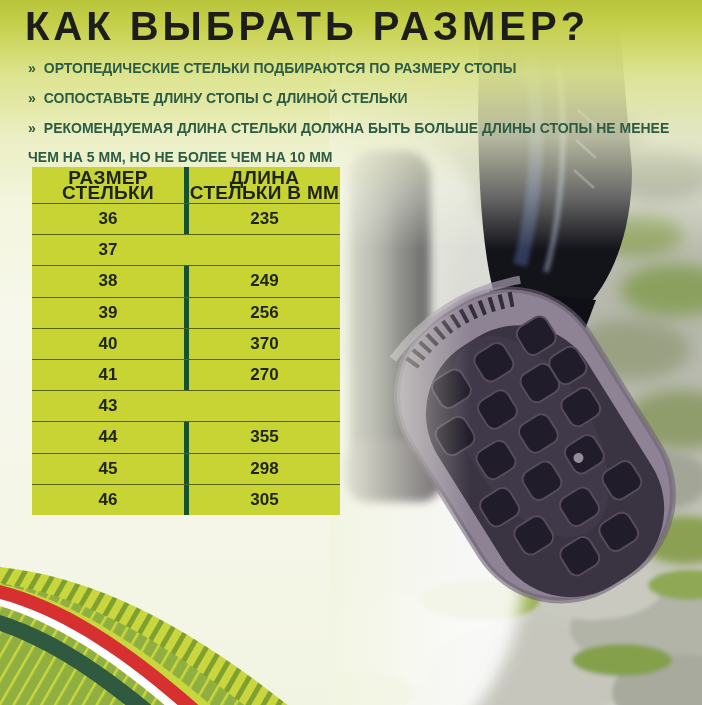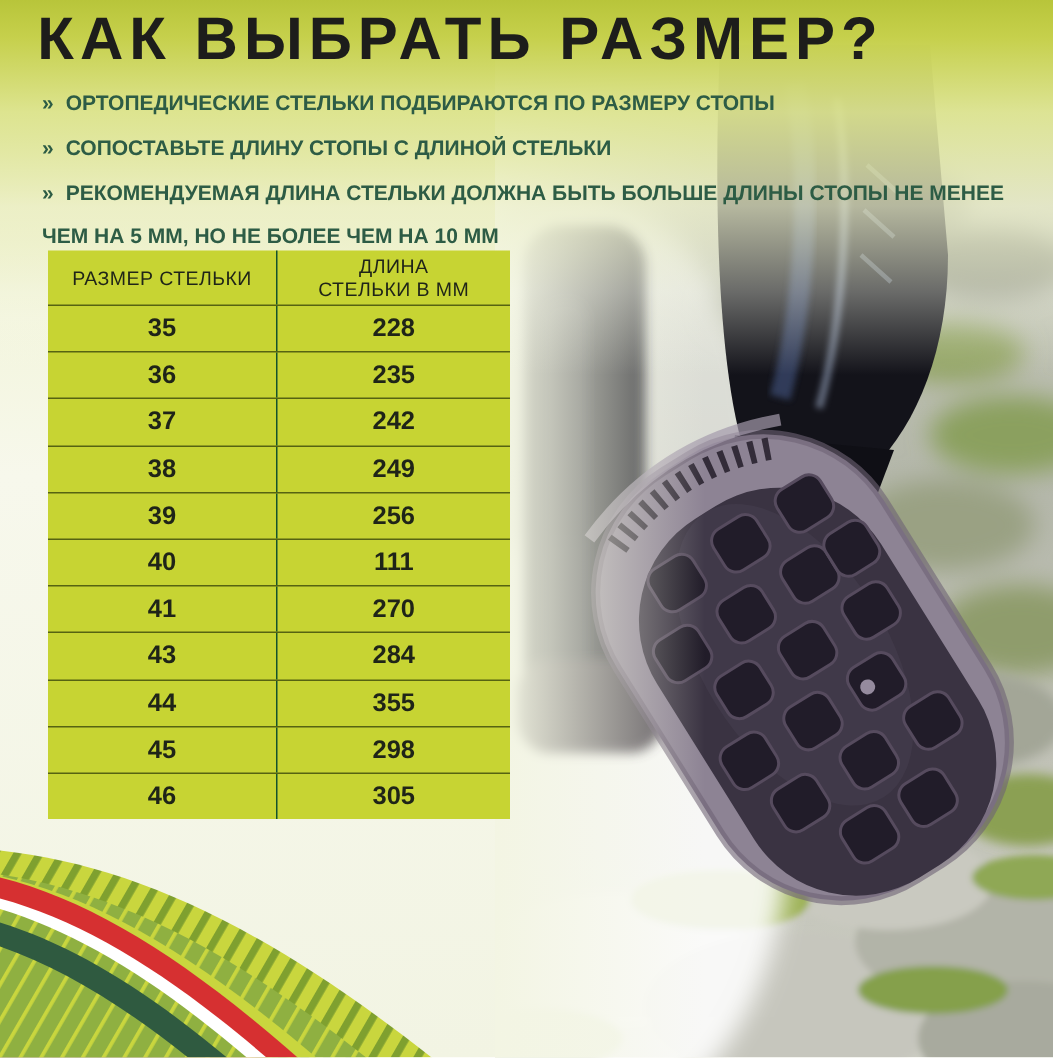--- a/index.html
+++ b/index.html
@@ -22,25 +22,25 @@
     font-size:40px;font-weight:bold;letter-spacing:4px;color:#1d1d1b;white-space:nowrap;}
   .bullets{position:absolute;top:54px;left:28px;width:660px;}
   .bullet{font-size:14px;font-weight:bold;color:#2d5c45;line-height:29px;margin-bottom:1px;}
   .bullet .marker{margin-right:8px;}
   
   .size-table{
     position:absolute;top:167px;left:32px;width:308px;z-index:5;
     background:#c7d433;color:#1f2418;}
   .thead{display:grid;grid-template-columns:152px 156px;height:36px;}
   .thead .hcell{display:flex;flex-direction:column;justify-content:center;
-    font-size:13px;font-weight:normal;letter-spacing:.3px;line-height:15px;text-align:center;}
+    font-size:19px;font-weight:bold;letter-spacing:.3px;line-height:15px;text-align:center;}
   .trow{display:grid;grid-template-columns:152px 156px;height:30.2px;border-top:1px solid #566312;}
   .trow .cell{display:flex;align-items:center;justify-content:center;
     font-size:17px;font-weight:bold;}
-  .col-divider{border-left:1px solid #14532d;}
+  .col-divider{border-left:5px solid #14532d;}
   
   .wave{position:absolute;left:0;top:558px;width:400px;height:147px;z-index:6;pointer-events:none;}
 </style>
 </head>
 <body>
 
 <div class="page">
 
   <div class="photo">
     <svg width="372" height="705" viewBox="0 0 372 705">
@@ -180,59 +180,53 @@
     <div class="thead">
       <div class="hcell">
         <span>РАЗМЕР СТЕЛЬКИ</span>
       </div>
       <div class="hcell col-divider">
         <span>ДЛИНА</span>
         <span>СТЕЛЬКИ В ММ</span>
       </div>
     </div>
     <div id="table-body">
-  <div class="trow">
-    <div class="cell">35</div>
-    <div class="cell col-divider">228</div>
-  </div>
 
   <div class="trow">
     <div class="cell">36</div>
     <div class="cell col-divider">235</div>
   </div>
 
   <div class="trow">
     <div class="cell">37</div>
-    <div class="cell col-divider">242</div>
   </div>
 
   <div class="trow">
     <div class="cell">38</div>
     <div class="cell col-divider">249</div>
   </div>
 
   <div class="trow">
     <div class="cell">39</div>
     <div class="cell col-divider">256</div>
   </div>
 
   <div class="trow">
     <div class="cell">40</div>
-    <div class="cell col-divider">111</div>
+    <div class="cell col-divider">370</div>
   </div>
 
   <div class="trow">
     <div class="cell">41</div>
     <div class="cell col-divider">270</div>
   </div>
 
 
   <div class="trow">
     <div class="cell">43</div>
-    <div class="cell col-divider">284</div>
   </div>
 
   <div class="trow">
     <div class="cell">44</div>
     <div class="cell col-divider">355</div>
   </div>
 
   <div class="trow">
     <div class="cell">45</div>
     <div class="cell col-divider">298</div>

